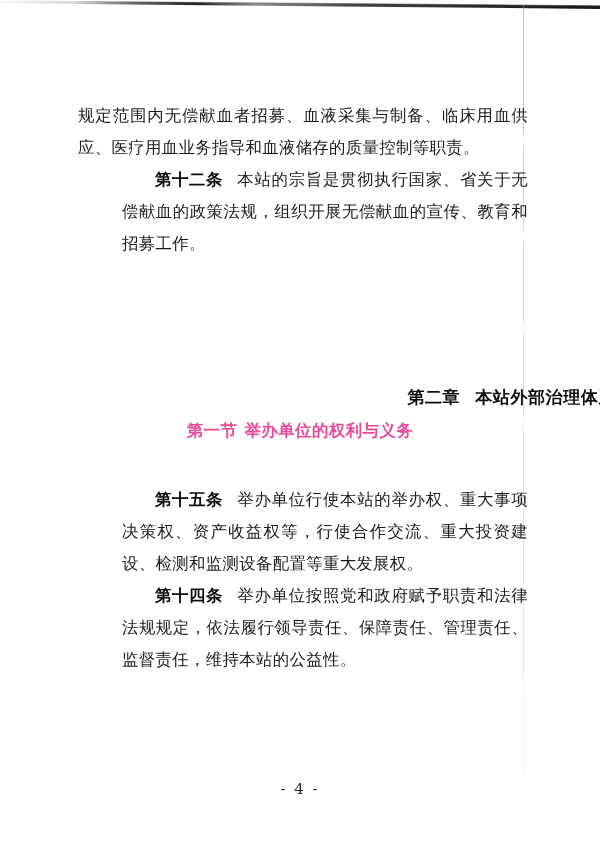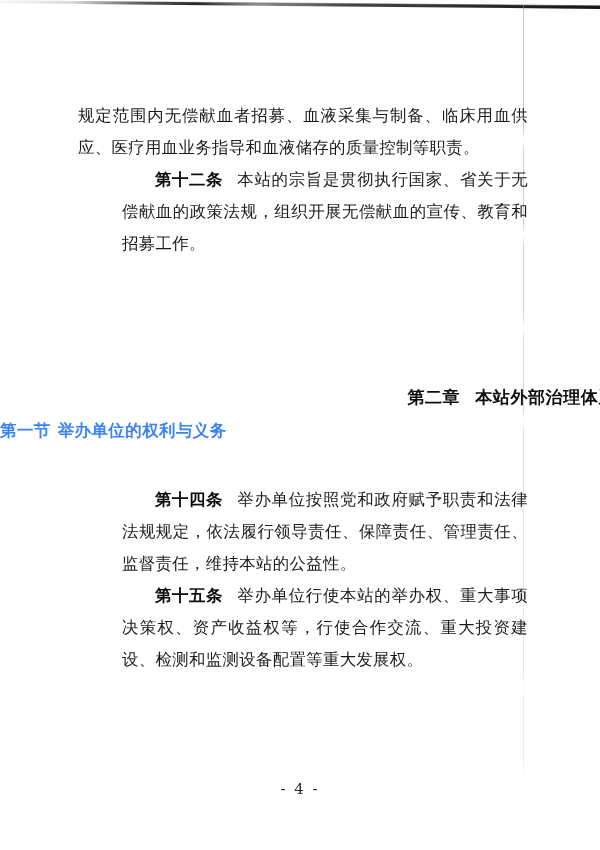--- a/index.html
+++ b/index.html
@@ -147,26 +147,26 @@
   .chapter-heading .ch-gap {
     display: inline-block;
     width: 15px;
   }
 
   .section-heading {
     position: absolute;
     left: 0;
     top: 420px;
     width: 600px;
-    text-align: left;
+    text-align: center;
     font-family: "DejaVu Serif", "Liberation Serif", serif;
     font-weight: 600;
     font-size: 16.4px;
     letter-spacing: 0.5px;
-    color: #3b82f6;
+    color: #ec4899;
   }
   .section-heading .sec-gap {
     display: inline-block;
     width: 7px;
   }
 
   
   .page-footer {
     position: absolute;
     left: 0;
@@ -205,25 +205,25 @@
     <span>第二章</span><span class="ch-gap"></span><span>本站外部治理体系</span>
   </div>
 
   <div class="section-heading">
     <span>第一节</span><span class="sec-gap"></span><span>举办单位的权利与义务</span>
   </div>
 
   <div class="body-text" style="top: 484px;">
 
     <p class="para indent">
+      <span class="art-label">第十五条</span><span class="art-gap"></span><span>举办单位行使本站的举办权、重大事项决策权、资产收益权等，行使合作交流、重大投资建设、检测和监测设备配置等重大发展权。</span>
+    </p>
+
+    <p class="para indent">
       <span class="art-label">第十四条</span><span class="art-gap"></span><span>举办单位按照党和政府赋予职责和法律法规规定，依法履行领导责任、保障责任、管理责任、监督责任，维持本站的公益性。</span>
     </p>
 
-    <p class="para indent">
-      <span class="art-label">第十五条</span><span class="art-gap"></span><span>举办单位行使本站的举办权、重大事项决策权、资产收益权等，行使合作交流、重大投资建设、检测和监测设备配置等重大发展权。</span>
-    </p>
-
 
   </div>
 
   <div class="page-footer">- 4 -</div>
 
 </div>
 
 </body></html>

